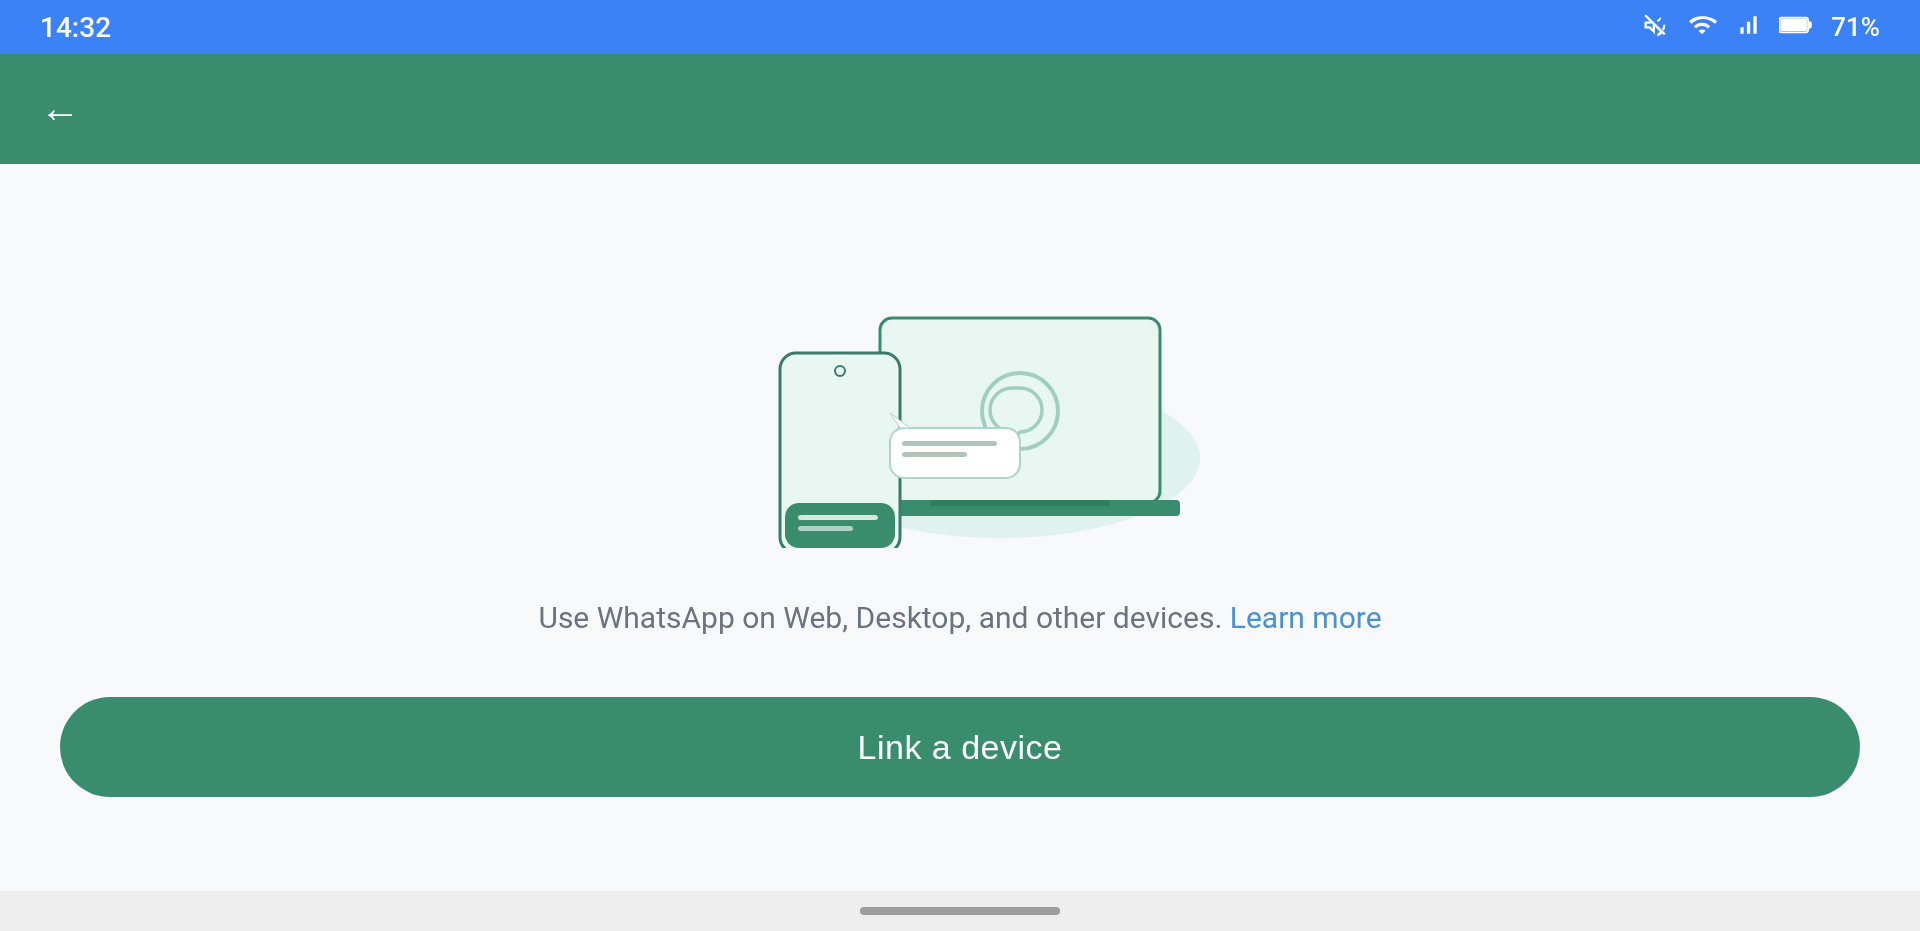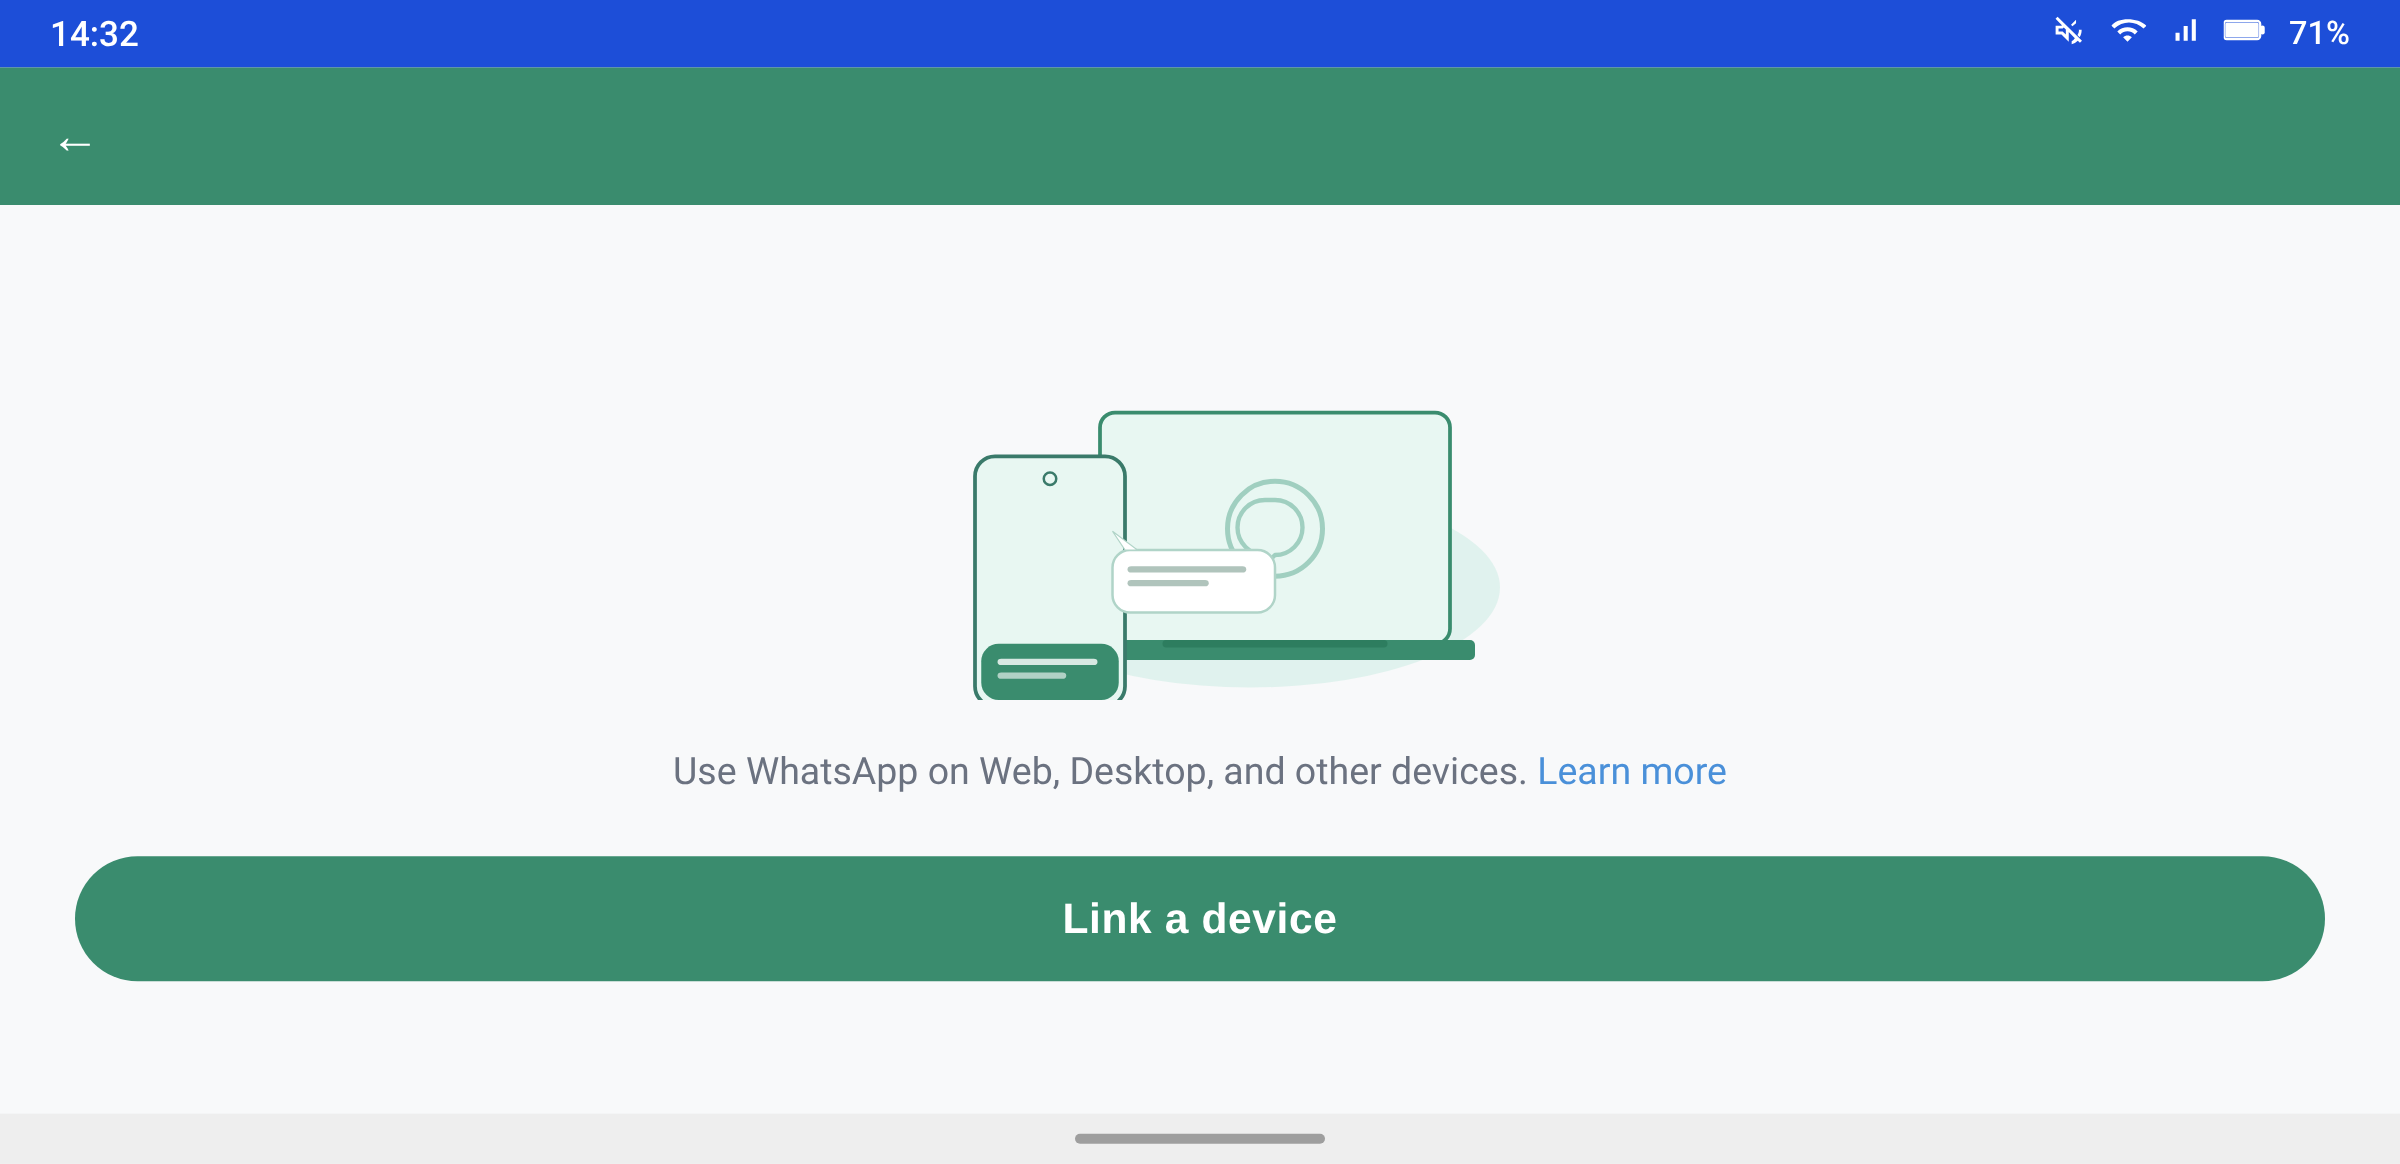--- a/index.html
+++ b/index.html
@@ -11,21 +11,21 @@
     body {
       width: 1920px;
       height: 931px;
       font-family: 'Roboto', Arial, sans-serif;
       background: #f0f0f0;
       overflow: hidden;
     }
 
     
     .status-bar {
-      background: #1d4ed8;
+      background: #3b82f6;
       height: 54px;
       display: flex;
       align-items: center;
       justify-content: space-between;
       padding: 0 40px;
     }
 
     .status-bar-time {
       color: white;
       font-size: 28px;
@@ -73,21 +73,21 @@
     }
 
     
     .main-content {
       background: #f8f9fa;
       height: calc(931px - 54px - 110px - 40px);
       display: flex;
       flex-direction: column;
       align-items: center;
       justify-content: center;
-      gap: 0;
+      gap: 12px;
       padding: 40px 60px 20px;
     }
 
     
     .illustration-container {
       display: flex;
       align-items: center;
       justify-content: center;
       margin-bottom: 40px;
       position: relative;
@@ -115,21 +115,21 @@
 
     
     .link-device-button {
       background: #3a8c6e;
       color: white;
       border: none;
       border-radius: 60px;
       width: 1800px;
       height: 100px;
       font-size: 34px;
-      font-weight: 700;
+      font-weight: 400;
       cursor: pointer;
       letter-spacing: 0.5px;
       margin-bottom: 30px;
     }
 
     
     .bottom-bar {
       background: #eeeeee;
       height: 40px;
       display: flex;

